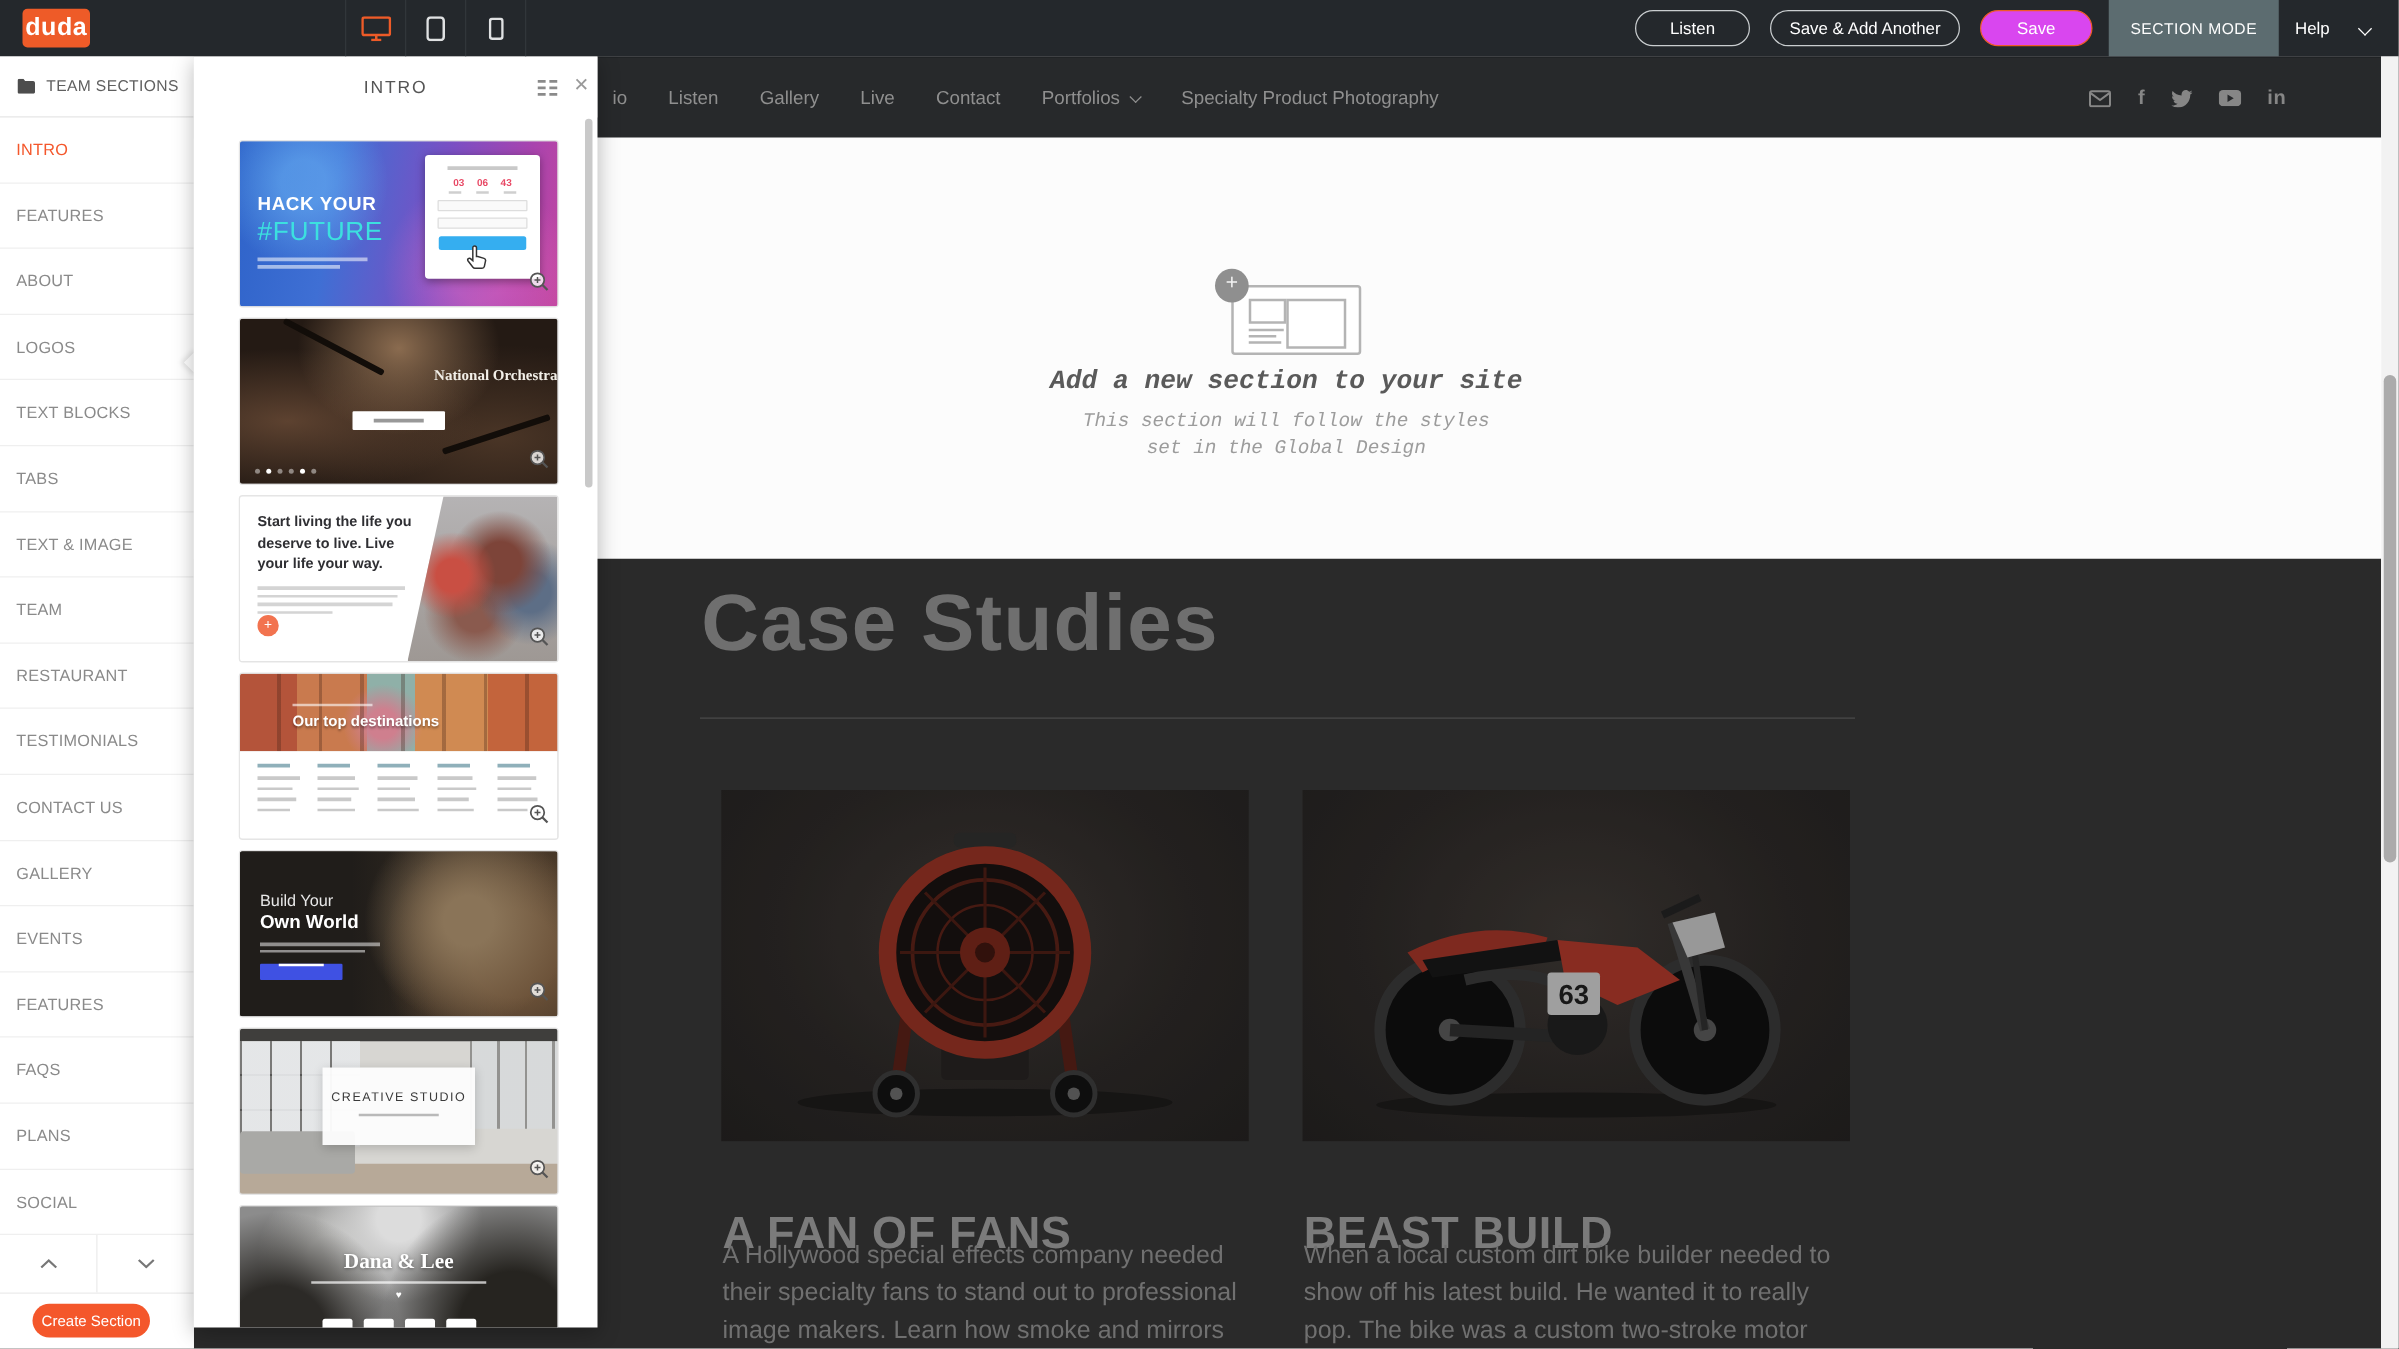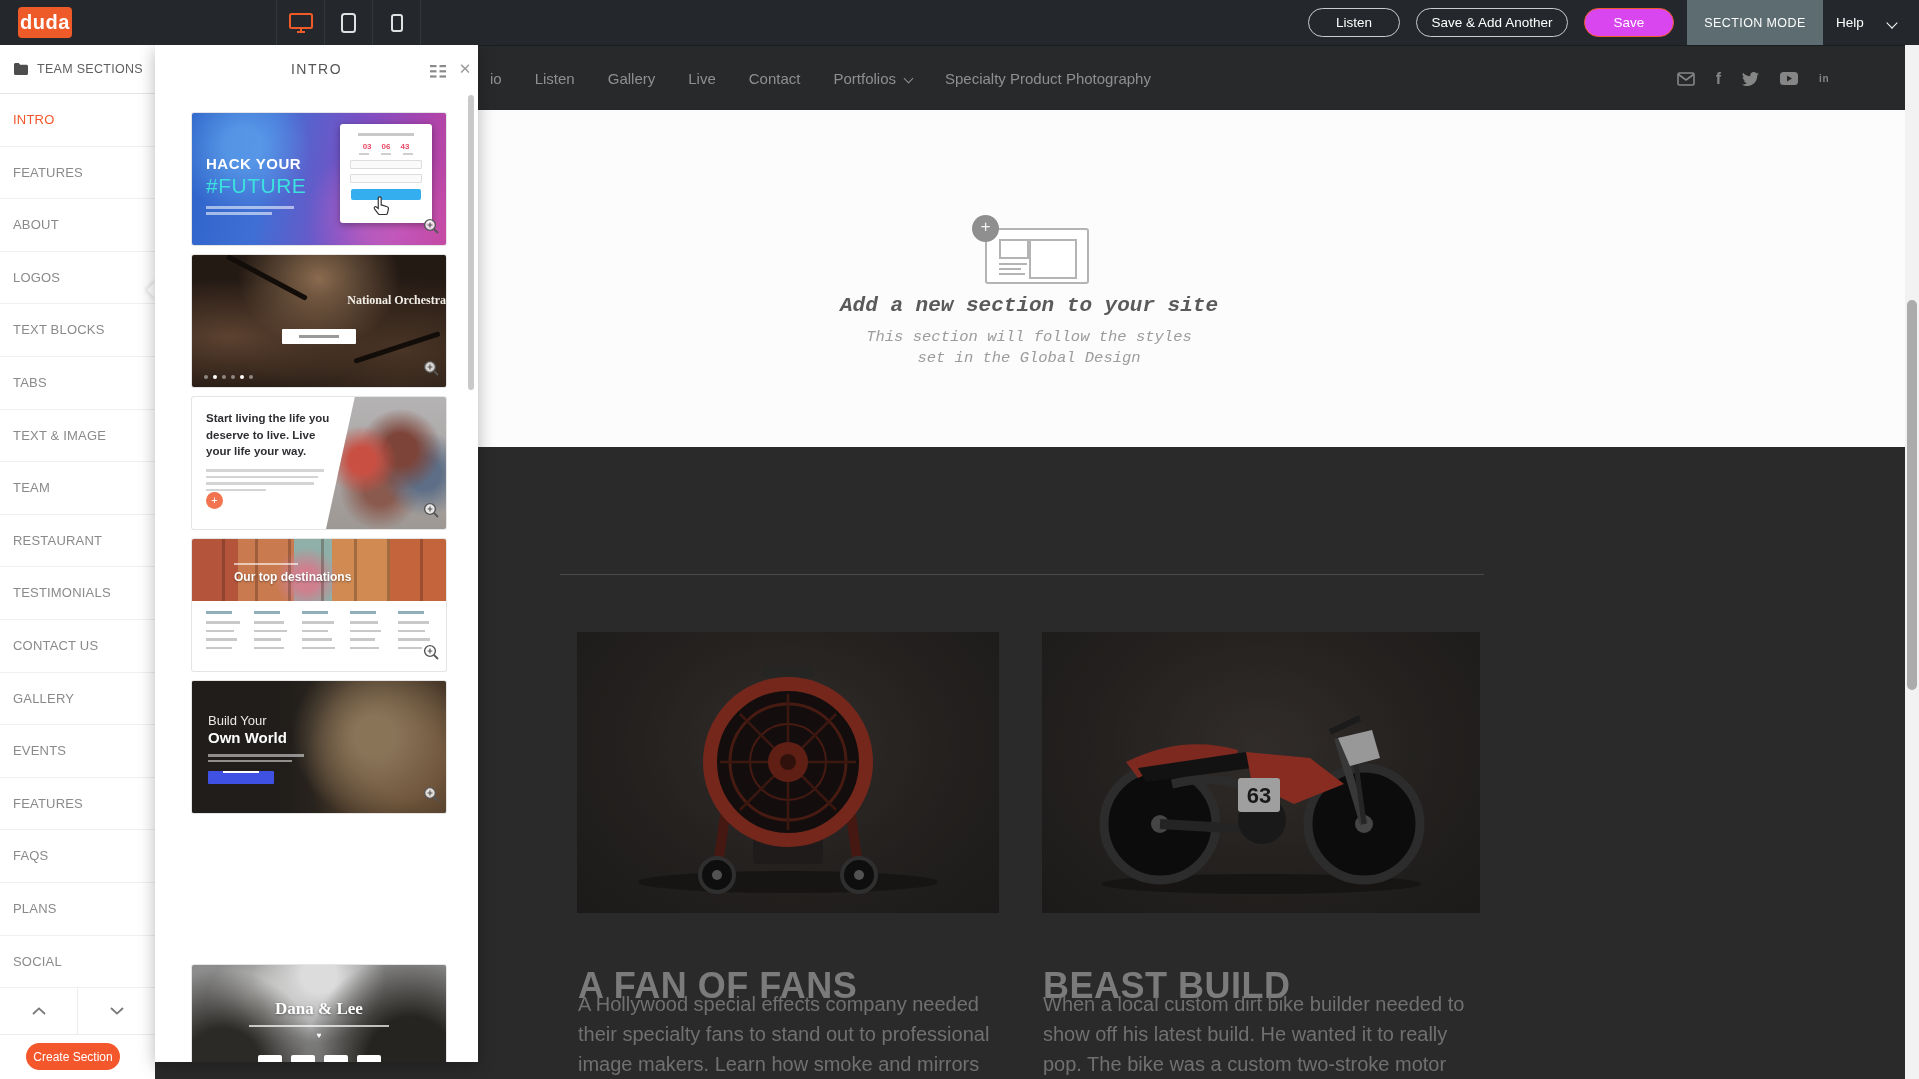--- a/index.html
+++ b/index.html
@@ -41,21 +41,21 @@
   
   .site{position:absolute;left:155px;top:45px;right:14px;bottom:0;background:#fcfcfc;overflow:hidden;z-index:10;}
   .site-nav{position:absolute;left:0;top:0;right:0;height:65px;background:#27292b;border-top:1px solid #1b1e21;}
   .nav-items{position:absolute;left:335px;top:0;height:65px;display:flex;gap:33px;align-items:center;}
   .nav-item{color:#8f8f8f;font-size:15px;cursor:pointer;white-space:nowrap;}
   .nav-item.has-chevron::after{content:"";display:inline-block;width:6px;height:6px;border-right:1.5px solid #8f8f8f;
       border-bottom:1.5px solid #8f8f8f;transform:rotate(45deg);margin-left:9px;vertical-align:2px;}
   .nav-social{position:absolute;right:76px;top:0;height:65px;display:flex;gap:21px;align-items:center;}
   .soc{cursor:pointer;display:flex;align-items:center;}
   .soc-f{color:#868686;font-weight:bold;font-size:16px;}
-  .soc-in{color:#868686;font-weight:bold;font-size:10px;letter-spacing:.5px;}
+  .soc-in{color:#868686;font-weight:bold;font-size:16px;letter-spacing:.5px;}
 
   .ph-area{position:absolute;left:0;top:65px;right:0;height:337px;background:#fcfcfc;font-family:Liberation Mono, monospace;}
   .ph-wrap{position:absolute;left:830px;top:118px;width:104px;height:56px;}
   .ph-box{position:absolute;inset:0;border:2px solid #b4b4b4;border-radius:3px;background:#fff;}
   .ph-small{position:absolute;left:12px;top:9px;width:26px;height:16px;border:2px solid #b4b4b4;}
   .ph-line{position:absolute;left:12px;height:2px;background:#b4b4b4;}
   .ph-l1{top:33px;width:28px;}.ph-l2{top:38px;width:22px;}.ph-l3{top:43px;width:26px;}
   .ph-big{position:absolute;right:10px;top:9px;width:44px;height:36px;border:2px solid #b4b4b4;}
   .ph-plus{position:absolute;left:-13px;top:-13px;width:27px;height:27px;border-radius:50%;background:#8f8f8f;
            color:#f2f2f2;font-size:17px;text-align:center;line-height:26px;}
@@ -266,20 +266,21 @@
           <div class="ph-big"></div>
         </div>
         <div class="ph-plus"></div>
       </div>
       <div class="ph-title">Add a new section to your site</div>
       <div class="ph-sub ph-s1">This section will follow the styles</div>
       <div class="ph-sub ph-s2">set in the Global Design</div>
     </div>
 
     <div class="cs">
+      <div class="cs-title">Case Studies</div>
       <div class="cs-divider"></div>
 
       <div class="cs-img cs-img1">
         <svg width="422" height="281" viewBox="0 0 422 281">
           <ellipse cx="211" cy="250" rx="150" ry="11" fill="#1b1918"></ellipse>
           <rect x="186" y="34" width="50" height="12" rx="5" fill="#30302e"></rect>
           <path d="M150 170 L140 240 M272 170 L282 240" stroke="#5c1f16" stroke-width="10"></path>
           <rect x="176" y="196" width="70" height="36" rx="4" fill="#262220"></rect>
           <circle cx="140" cy="243" r="17" fill="#101010" stroke="#3d3d3d" stroke-width="4"></circle>
           <circle cx="140" cy="243" r="5" fill="#6e6e6e"></circle>
@@ -554,20 +555,39 @@
       </div>
       <span class="mag">
         <svg width="17" height="17" viewBox="0 0 17 17">
             <circle cx="7" cy="7" r="5.4" fill="rgba(255,255,255,.8)" stroke="#555" stroke-width="1.4"></circle>
             <path d="M7 4.6v4.8M4.6 7h4.8" stroke="#555" stroke-width="1.2"></path>
             <path d="M11 11l4 4" stroke="#555" stroke-width="1.8"></path>
           </svg>
       </span>
     </div>
 
+    <div class="thumb t6">
+      <div class="t6-bg"></div>
+      <div class="t6-beam"></div>
+      <div class="t6-win"></div>
+      <div class="t6-win2"></div>
+      <div class="t6-floor"></div>
+      <div class="t6-sofa"></div>
+      <div class="t6-card">
+        <div class="t6-title">CREATIVE STUDIO</div>
+        <div class="t6-sub"></div>
+      </div>
+      <span class="mag">
+        <svg width="17" height="17" viewBox="0 0 17 17">
+            <circle cx="7" cy="7" r="5.4" fill="rgba(255,255,255,.8)" stroke="#555" stroke-width="1.4"></circle>
+            <path d="M7 4.6v4.8M4.6 7h4.8" stroke="#555" stroke-width="1.2"></path>
+            <path d="M11 11l4 4" stroke="#555" stroke-width="1.8"></path>
+          </svg>
+      </span>
+    </div>
 
     <div class="thumb t7">
       <div class="t7-bg"></div>
       <div class="t7-title">Dana &amp; Lee</div>
       <div class="t7-sub"></div>
       <div class="t7-heart"></div>
       <div class="t7-boxes">
           <i></i>
           <i></i>
           <i></i>

